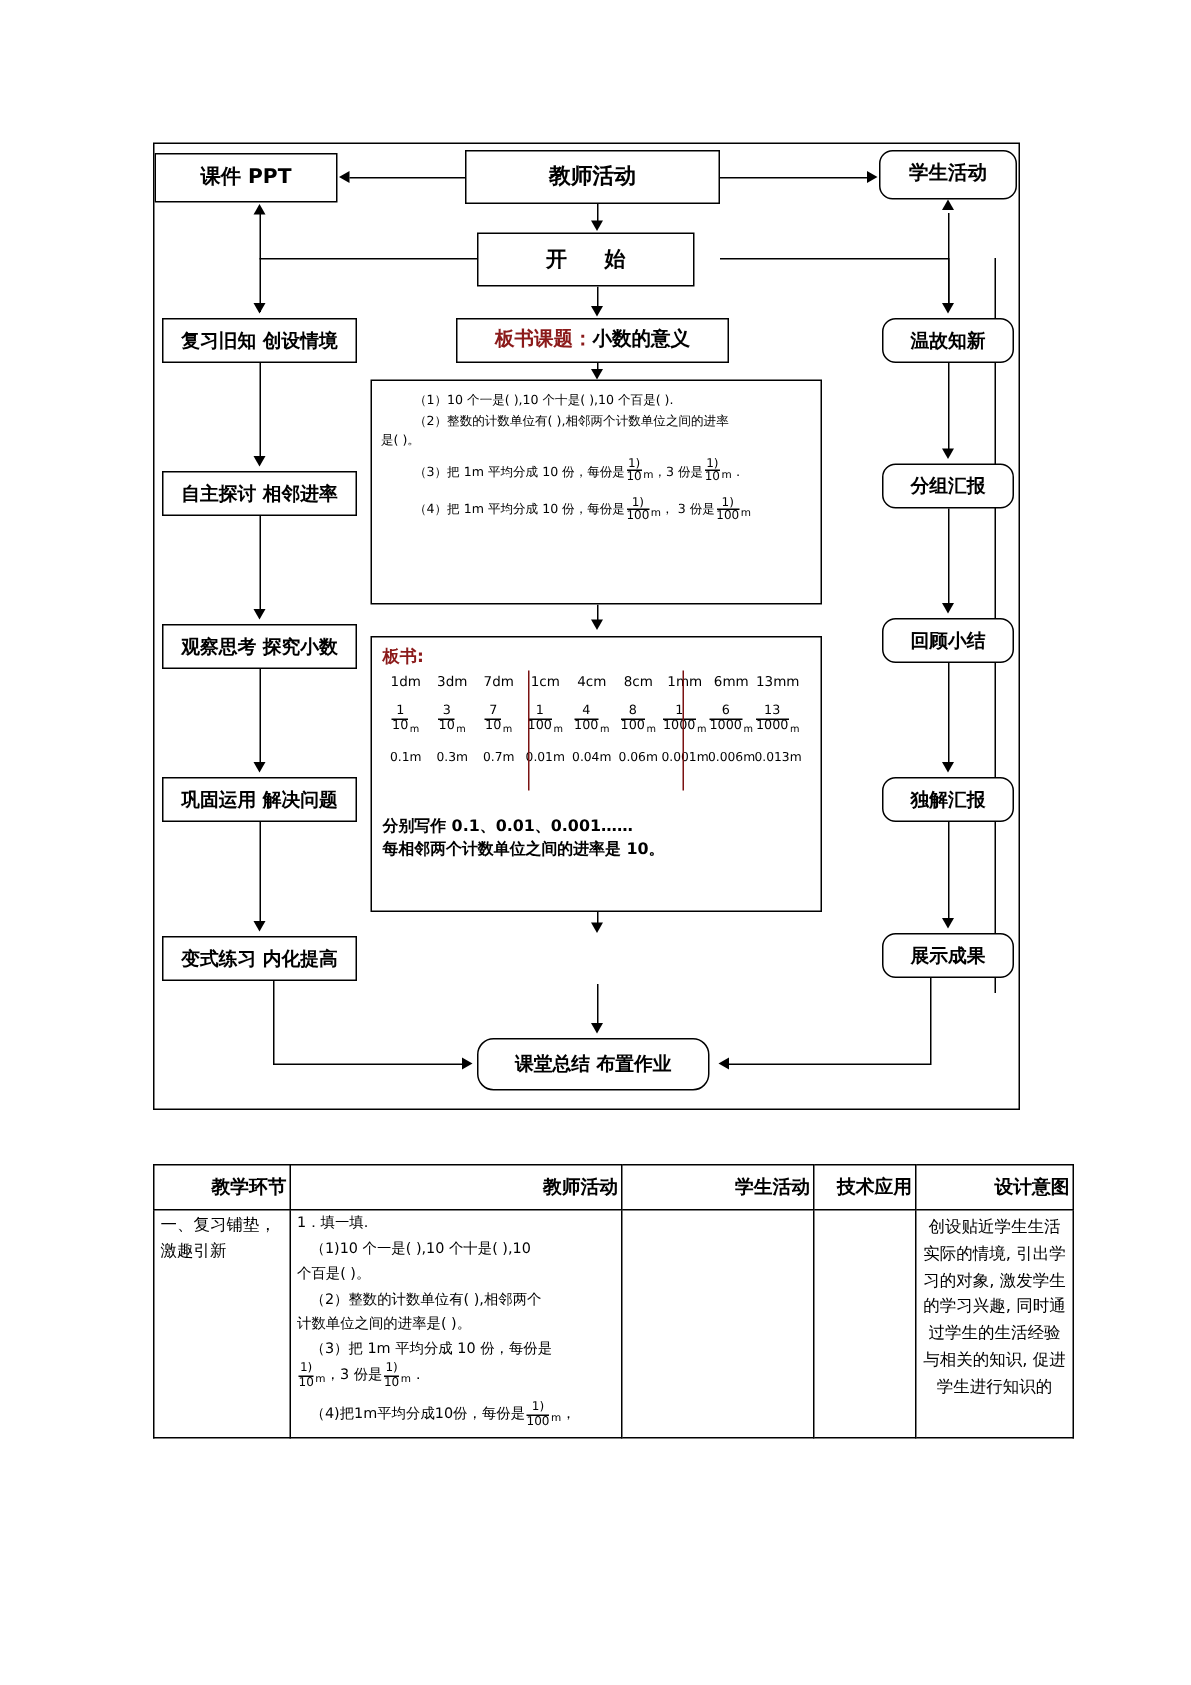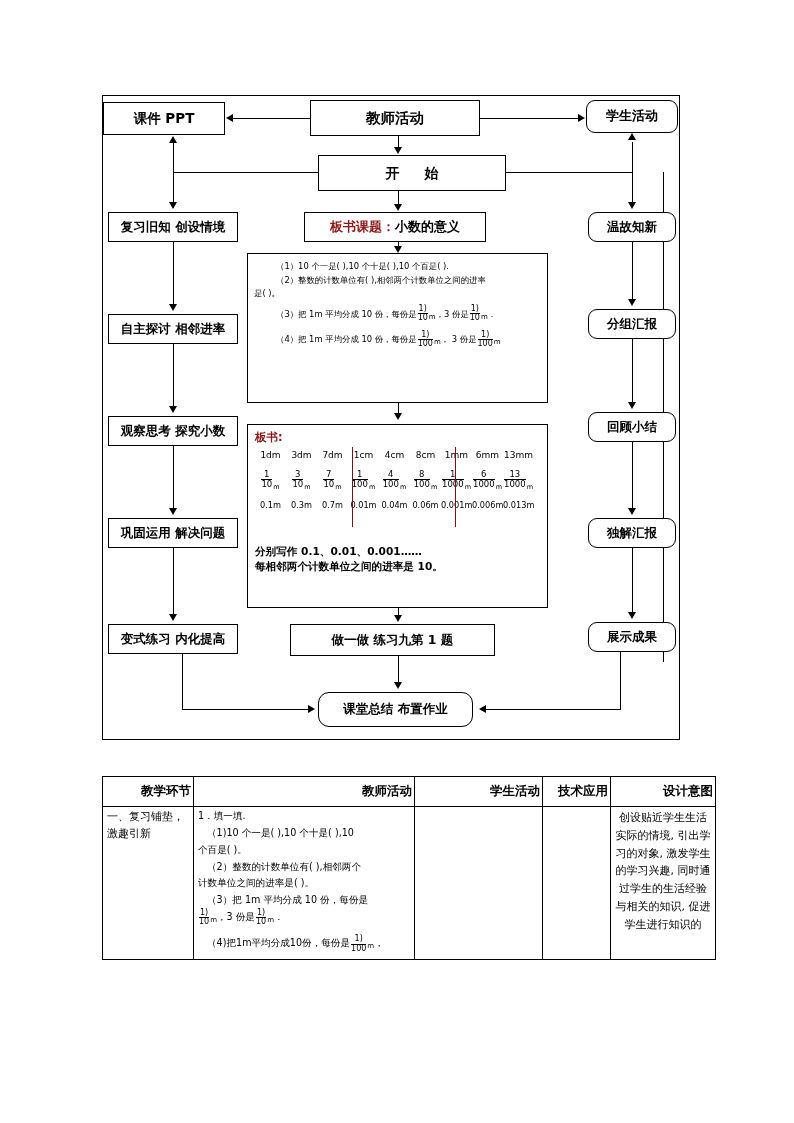--- a/index.html
+++ b/index.html
@@ -22,21 +22,21 @@
     text-align:center;font-weight:bold;z-index:4;
   }
   .node.rounded{border-radius:9px;}
   .node .lbl{line-height:1.15;white-space:nowrap;}
 
   
   #node-courseware{left:103px;top:102px;width:122px;height:33px;font-size:13.5px;}
   #node-teacher-activity{left:310px;top:100px;width:170px;height:36px;font-size:14.5px;}
   #node-student-activity{left:586px;top:100px;width:92px;height:33px;font-size:13px;border-radius:9px;}
 
-  #node-start{left:318px;top:155px;width:188px;height:36px;font-size:14px;letter-spacing:10px;text-indent:10px;}
+  #node-start{left:318px;top:155px;width:145px;height:36px;font-size:14px;letter-spacing:10px;text-indent:10px;}
 
   #node-title{left:304px;top:212px;width:182px;height:30px;font-size:13px;}
   #node-title .lbl{color:#000;}
   #node-title .red{color:#8B1A1A;}
   #node-title .blk{color:#000;}
 
   
   .leftnode{width:130px;height:30px;font-size:12.5px;left:108px;}
   #node-l1{top:212px;}
   #node-l2{top:314px;}
@@ -240,23 +240,20 @@
   <div class="node rightnode" id="node-r3">
       <span class="lbl">回顾小结</span>
     </div>
   <div class="node rightnode" id="node-r4">
       <span class="lbl">独解汇报</span>
     </div>
   <div class="node rightnode" id="node-r5">
       <span class="lbl">展示成果</span>
     </div>
 
-  <div class="node" id="node-doit">
-      <span class="lbl">做一做  练习九第 1 题</span>
-    </div>
   <div class="node rounded" id="node-summary">
       <span class="lbl">课堂总结  布置作业</span>
     </div>
 
   <div id="panel-exercise">
     <p class="exline indent">（1）10 个一是(    ),10 个十是(      ),10 个百是(     ).</p>
     <p class="exline indent">（2）整数的计数单位有(     ),相邻两个计数单位之间的进率</p>
     <p class="exline noindent gap">是(     )。</p>
     <p class="exline indent gap">
       <span>（3）把 1m 平均分成 10 份，每份是</span><span class="frac"><span class="num">1)</span><span class="den">10</span></span><span class="unit">m</span><span>，3 份是</span><span class="frac"><span class="num">1)</span><span class="den">10</span></span><span class="unit">m</span><span>．</span>

